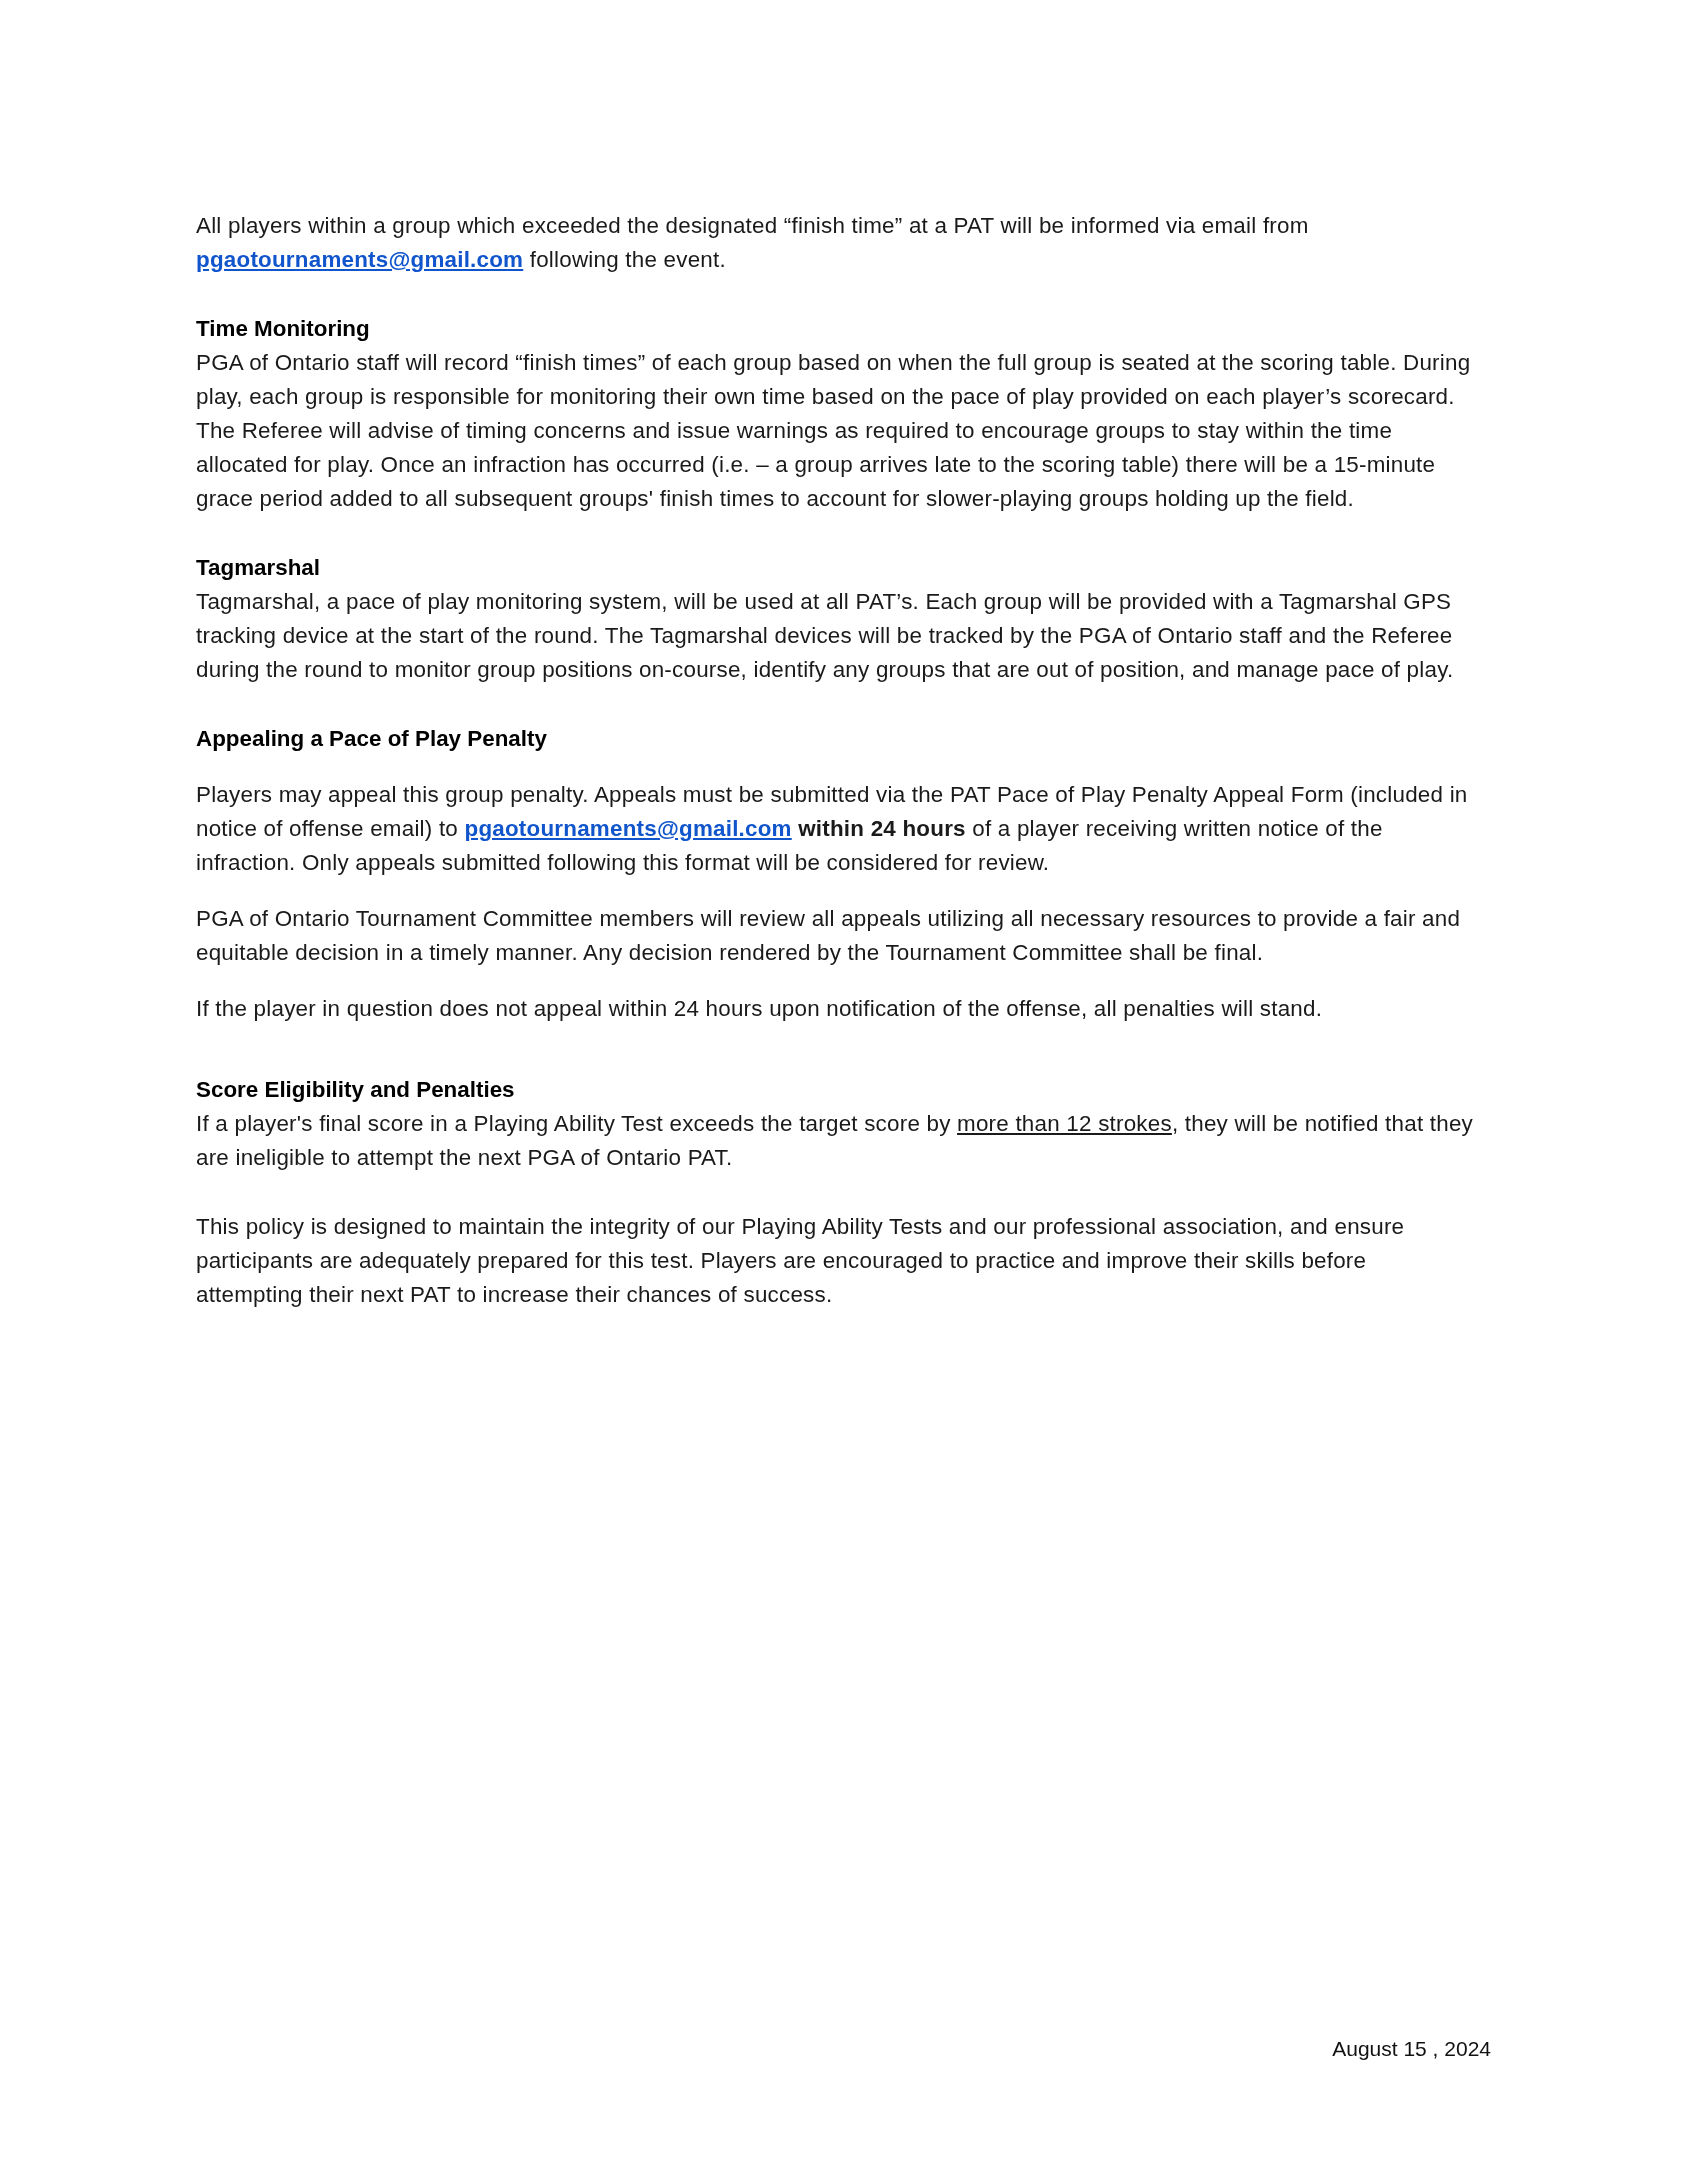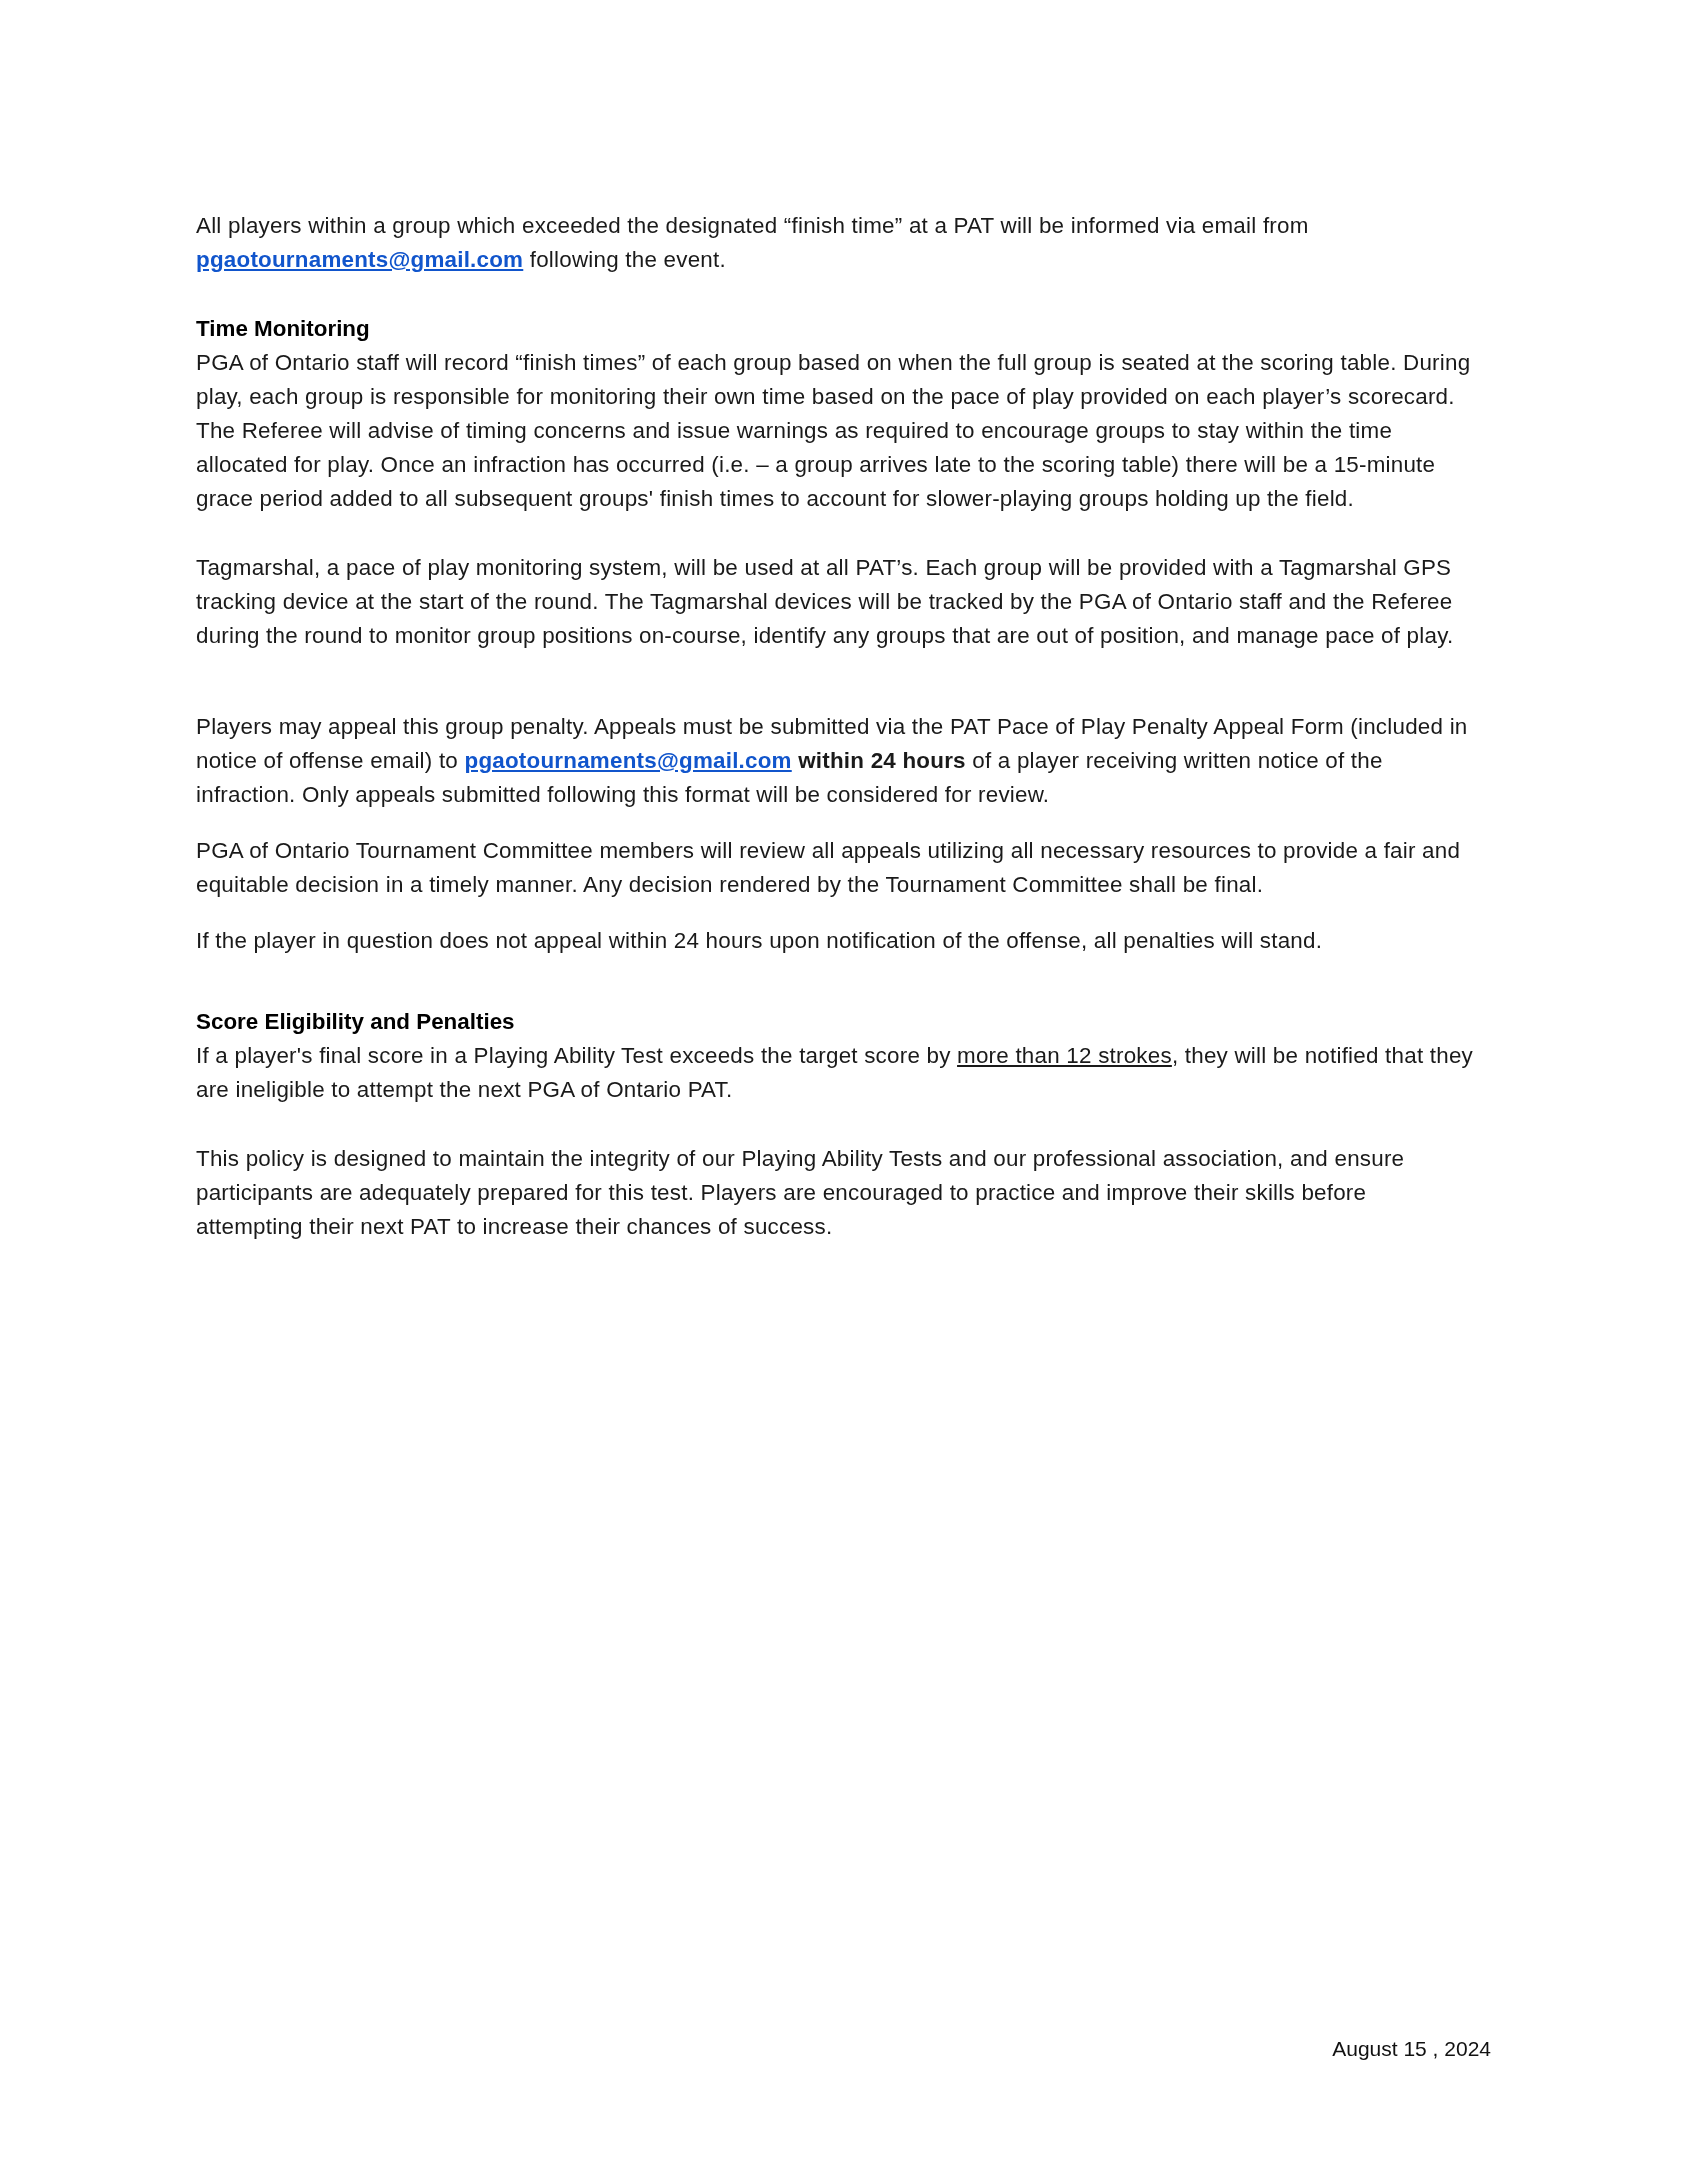--- a/index.html
+++ b/index.html
@@ -71,24 +71,26 @@
 
     <p><span>All players within a group which exceeded the designated “finish time” at a PAT will be informed via email from </span><a class="link">pgaotournaments@gmail.com</a><span> following the event.</span></p>
 
     <div class="gap-lg"></div>
 
     <div class="heading">Time Monitoring</div>
     <p>PGA of Ontario staff will record “finish times” of each group based on when the full group is seated at the scoring table. During play, each group is responsible for monitoring their own time based on the pace of play provided on each player’s scorecard. The Referee will advise of timing concerns and issue warnings as required to encourage groups to stay within the time allocated for play. Once an infraction has occurred (i.e. – a group arrives late to the scoring table) there will be a 15-minute grace period added to all subsequent groups' finish times to account for slower-playing groups holding up the field.</p>
 
     <div class="gap-lg"></div>
 
+    <div class="heading">Tagmarshal</div>
     <p>Tagmarshal, a pace of play monitoring system, will be used at all PAT’s. Each group will be provided with a Tagmarshal GPS tracking device at the start of the round. The Tagmarshal devices will be tracked by the PGA of Ontario staff and the Referee during the round to monitor group positions on-course, identify any groups that are out of position, and manage pace of play.</p>
 
     <div class="gap-lg"></div>
 
+    <div class="heading">Appealing a Pace of Play Penalty</div>
 
     <div class="gap-md"></div>
 
     <p><span>Players may appeal this group penalty. Appeals must be submitted via the PAT Pace of Play Penalty Appeal Form (included in notice of offense email) to </span><a class="link">pgaotournaments@gmail.com</a><span class="bold"> within 24 hours</span><span> of a player receiving written notice of the infraction. Only appeals submitted following this format will be considered for review.</span></p>
 
     <div class="gap-md"></div>
 
     <p>PGA of Ontario Tournament Committee members will review all appeals utilizing all necessary resources to provide a fair and equitable decision in a timely manner. Any decision rendered by the Tournament Committee shall be final.</p>
 
     <div class="gap-md"></div>

